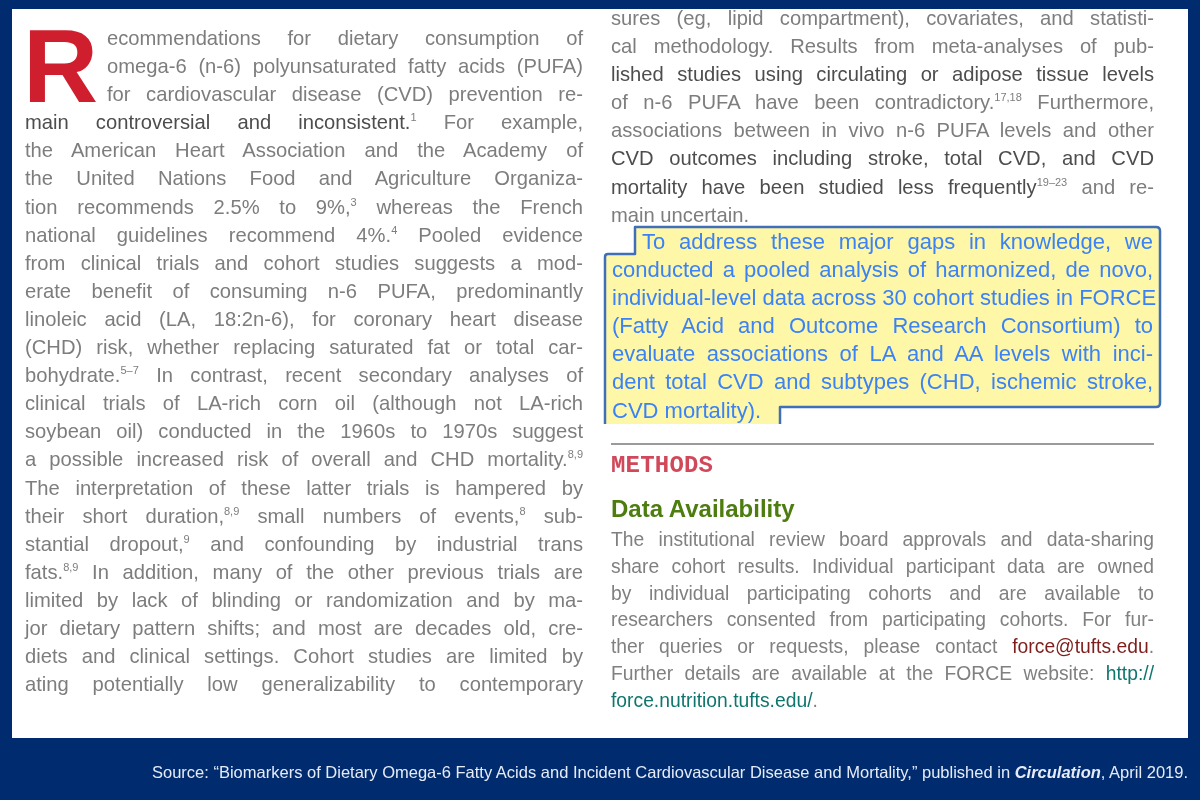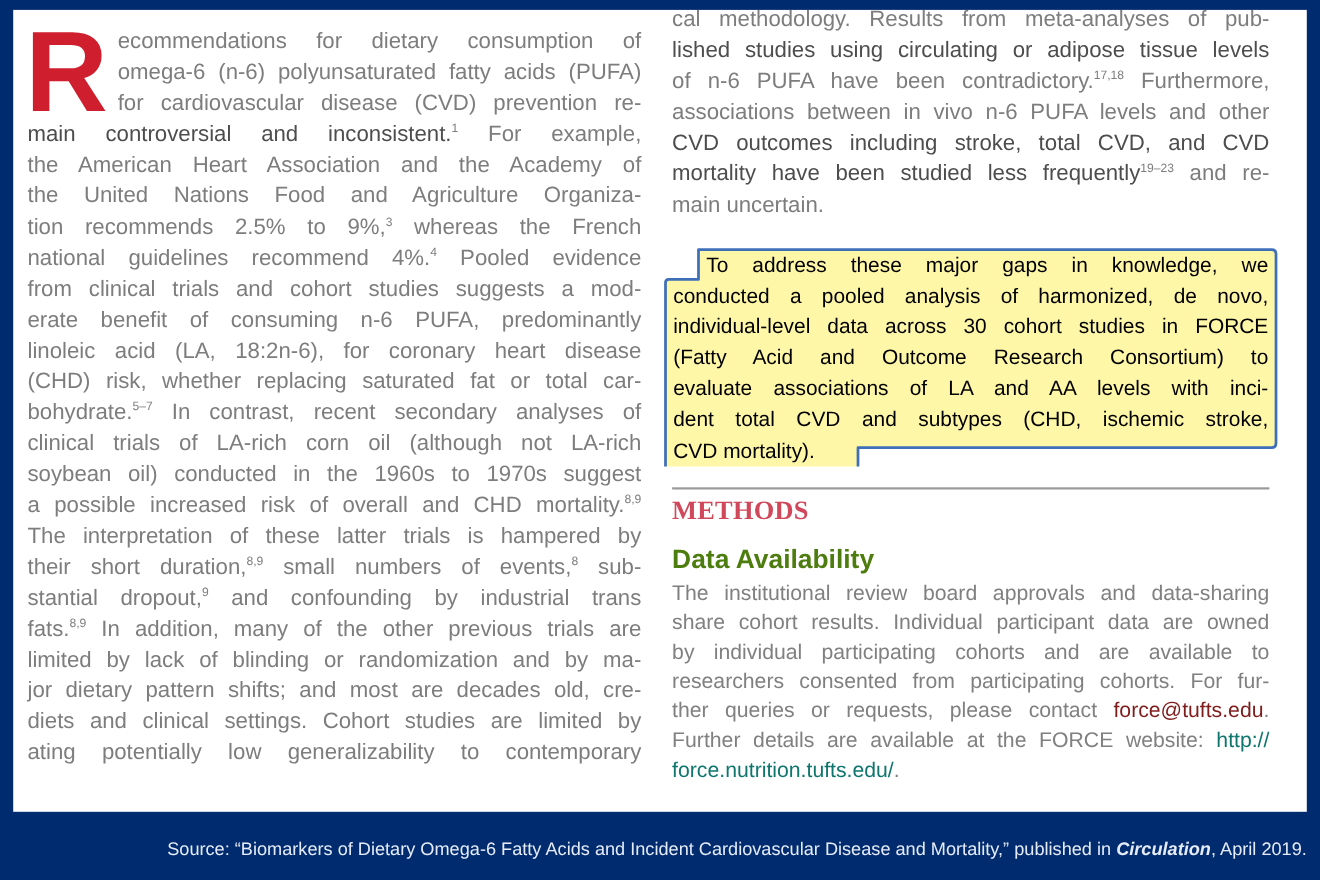--- a/index.html
+++ b/index.html
@@ -91,23 +91,23 @@
       position: absolute;
       left: 0;
       top: 0;
     }
     .hl-text {
       position: absolute;
       left: 9px;
       top: 4px;
       width: 541px;
       font-family: "Liberation Sans", "DejaVu Sans", sans-serif;
-      font-size: 19px;
+      font-size: 22px;
       line-height: 28.1px;
-      color: #000000;
+      color: #3b82f6;
     }
     .hl-text .line {
       text-align-last: justify;
     }
     .hl-text .line.first {
       padding-left: 30px;
     }
     .hl-text .line.last {
       text-align-last: left;
     }
@@ -117,21 +117,21 @@
       top: 434px;
       width: 543px;
       height: 2px;
       background: #9a9a9a;
       filter: blur(0.4px);
     }
     .methods-heading {
       position: absolute;
       left: 599px;
       top: 443px;
-      font-family: Liberation Serif, serif;
+      font-family: Liberation Mono, monospace;
       font-weight: bold;
       font-size: 24px;
       color: #d0485a;
       letter-spacing: 0.2px;
       filter: blur(0.5px);
     }
     .subsection-heading {
       position: absolute;
       left: 599px;
       top: 486px;
@@ -205,20 +205,21 @@
     <span class="line"><span>their short duration,</span><sup>8,9</sup><span> small numbers of events,</span><sup>8</sup><span> sub-</span></span>
     <span class="line"><span>stantial dropout,</span><sup>9</sup><span> and confounding by industrial trans</span></span>
     <span class="line"><span>fats.</span><sup>8,9</sup><span> In addition, many of the other previous trials are</span></span>
     <span class="line"><span>limited by lack of blinding or randomization and by ma-</span></span>
     <span class="line"><span>jor dietary pattern shifts; and most are decades old, cre-</span></span>
     <span class="line"><span>diets and clinical settings. Cohort studies are limited by</span></span>
     <span class="line"><span>ating potentially low generalizability to contemporary</span></span>
   </div>
 
   <div class="col col-right">
+    <span class="line"><span>sures (eg, lipid compartment), covariates, and statisti-</span></span>
     <span class="line"><span>cal methodology. Results from meta-analyses of pub-</span></span>
     <span class="line"><span class="darker">lished studies using circulating or adipose tissue levels</span></span>
     <span class="line"><span>of n-6 PUFA have been contradictory.</span><sup>17,18</sup><span> Furthermore,</span></span>
     <span class="line"><span>associations between in vivo n-6 PUFA levels and other</span></span>
     <span class="line"><span class="darker">CVD outcomes including stroke, total CVD, and CVD</span></span>
     <span class="line"><span class="darker">mortality have been studied less frequently</span><sup>19–23</sup><span> and re-</span></span>
     <span class="line last"><span>main uncertain.</span></span>
   </div>
 
   <div class="highlight-box">

